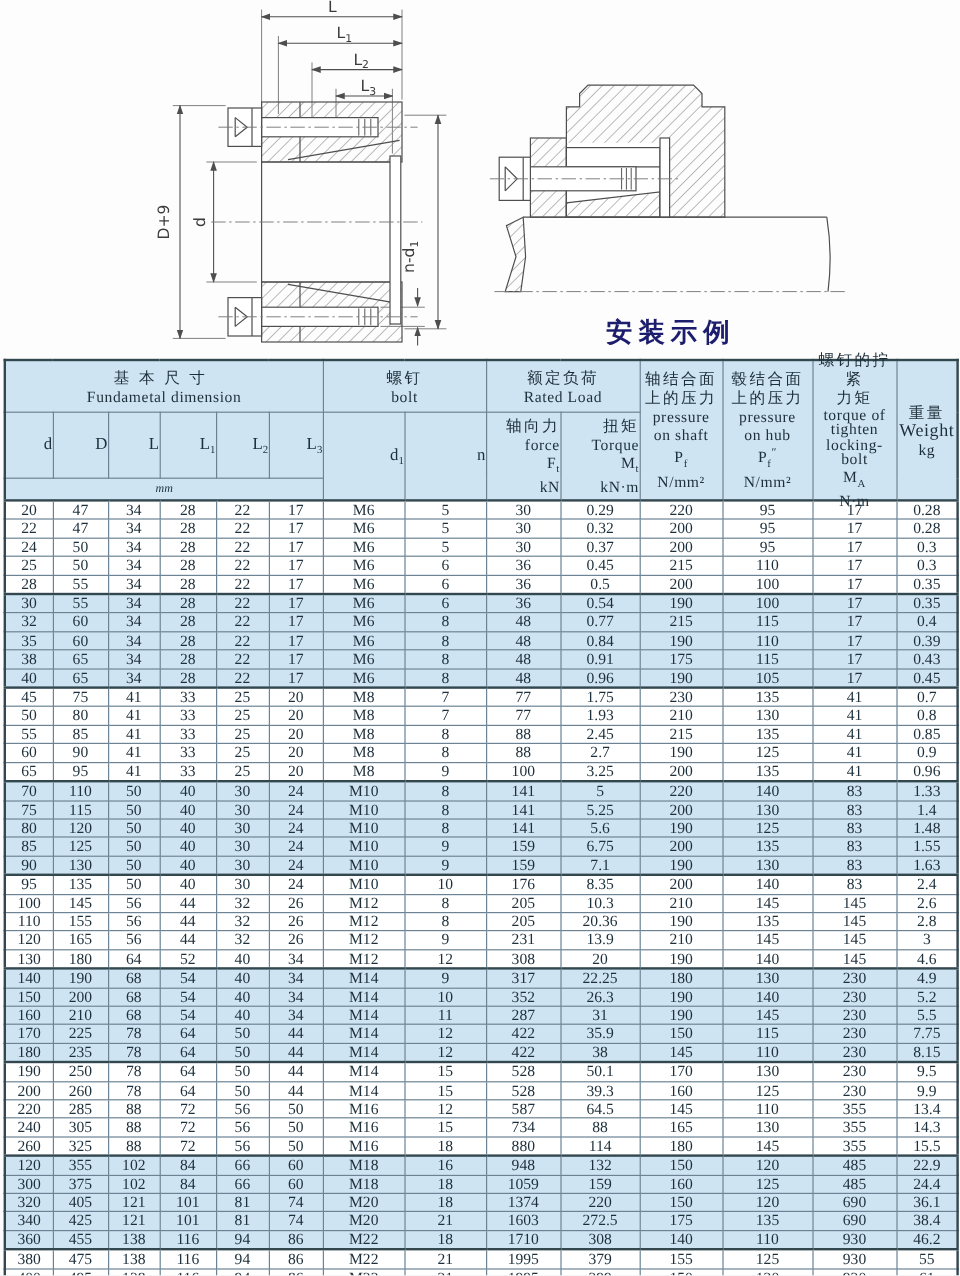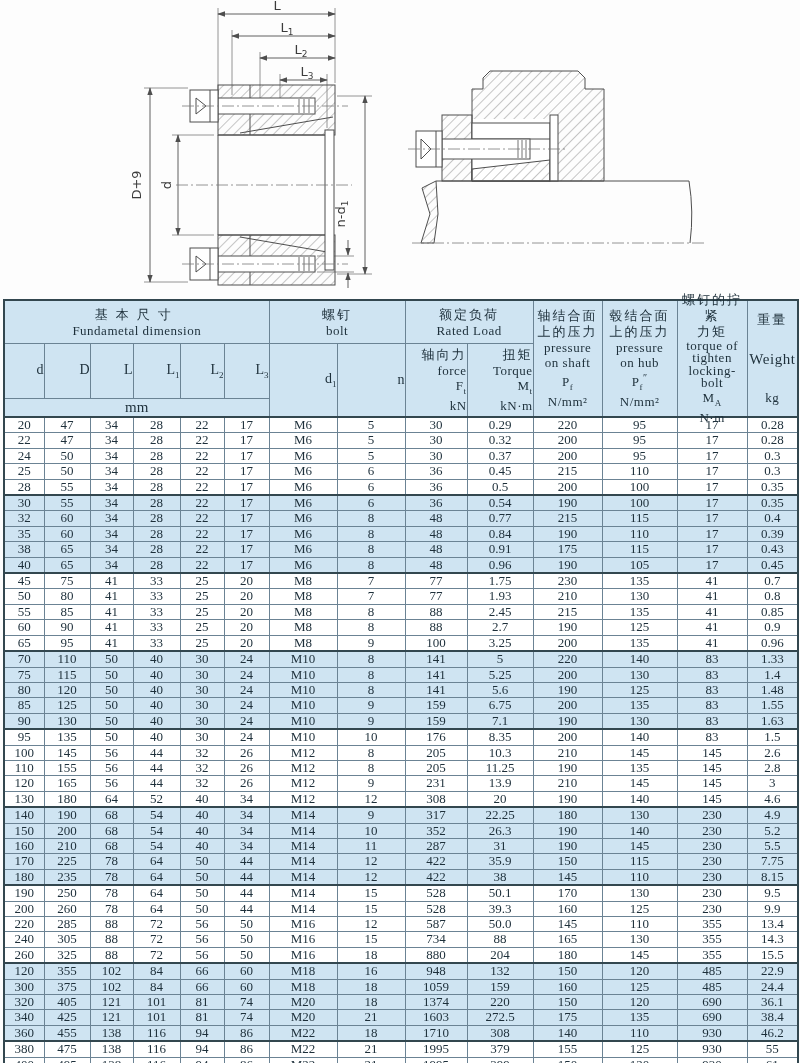--- a/index.html
+++ b/index.html
@@ -15,29 +15,29 @@
   table.spec{position:absolute;left:3px;top:299px;width:794px;border-collapse:collapse;
              table-layout:fixed;text-align:center;background:#fff;border:2px solid #33474f;}
   .spec th,.spec td{border:1px solid #6b8394;}
   .spec td{font-size:13px;line-height:14.4px;padding:0;white-space:nowrap;}
   .spec thead th{background:#cfe4f2;font-weight:normal;padding:1px 0;vertical-align:middle;}
   .spec tr.shaded td{background:#cfe4f2;}
   .spec tr.group-top td{border-top:2px solid #33474f;}
   .spec tbody tr:first-child td{border-top:2px solid #33474f;}
   tr.h1 th{height:40px;}
   tr.h2 th{height:52px;font-size:14px;text-align:right;}
-  tr.h3 th{height:15px;font-size:15px;line-height:13px;}
+  tr.h3 th{height:15px;font-size:10px;line-height:13px;font-style:italic;}
   .zh{font-size:13px;line-height:16px;letter-spacing:2px;}
   .zh.wide{letter-spacing:8px;}
   .en{font-size:13px;line-height:15px;letter-spacing:0.5px;}
   .sm{font-size:13px;line-height:12.5px;}
   .spec sub{font-size:9px;}
   .pr{font-size:10px;vertical-align:super;}
   th.vfill > .stack{display:flex;flex-direction:column;justify-content:center;height:105px;}
-  th.vfill > .stack.spread{justify-content:space-between;padding:6px 0;height:93px;}
+  th.vfill > .stack.spread{padding:6px 0;height:93px;}
   
   svg text{font-family:"DejaVu Sans","Liberation Sans",sans-serif;fill:#3c3c3c;}
   .cl{stroke-dasharray:12 3 2 3;}
 </style>
 </head>
 <body>
 
 <div class="page">
 
   <div class="drawings">
@@ -168,20 +168,21 @@
             <polygon points="28,145 14,152 22,178 13,207 26,207 30,178" fill="url(#h2)"></polygon>
             <line x1="28" y1="145" x2="281" y2="145"></line>
             <path d="M281,145 Q286,176 282,207"></path>
           </g>
           <g class="cl" stroke="#7a7a7a" stroke-width="0.8">
             <line x1="0" y1="113" x2="160" y2="113"></line>
             <line x1="4" y1="207" x2="298" y2="207"></line>
           </g>
         </g>
       </svg>
+      <div class="caption">安装示例</div>
     </div>
   </div>
 
   <table class="spec">
     <colgroup>
       <col style="width:40px">
         <col style="width:46px">
         <col style="width:43px">
         <col style="width:47px">
       <col style="width:44px">
@@ -602,21 +603,21 @@
           <td>40</td>
           <td>30</td>
           <td>24</td>
           <td>M10</td>
           <td>10</td>
           <td>176</td>
           <td>8.35</td>
           <td>200</td>
           <td>140</td>
           <td>83</td>
-          <td>1.5</td>
+          <td>2.4</td>
         </tr>
         <tr>
           <td>100</td>
           <td>145</td>
           <td>56</td>
           <td>44</td>
           <td>32</td>
           <td>26</td>
           <td>M12</td>
           <td>8</td>
@@ -630,21 +631,21 @@
         <tr>
           <td>110</td>
           <td>155</td>
           <td>56</td>
           <td>44</td>
           <td>32</td>
           <td>26</td>
           <td>M12</td>
           <td>8</td>
           <td>205</td>
-          <td>11.25</td>
+          <td>20.36</td>
           <td>190</td>
           <td>135</td>
           <td>145</td>
           <td>2.8</td>
         </tr>
         <tr>
           <td>120</td>
           <td>165</td>
           <td>56</td>
           <td>44</td>
@@ -790,21 +791,21 @@
         <tr>
           <td>220</td>
           <td>285</td>
           <td>88</td>
           <td>72</td>
           <td>56</td>
           <td>50</td>
           <td>M16</td>
           <td>12</td>
           <td>587</td>
-          <td>50.0</td>
+          <td>64.5</td>
           <td>145</td>
           <td>110</td>
           <td>355</td>
           <td>13.4</td>
         </tr>
         <tr>
           <td>240</td>
           <td>305</td>
           <td>88</td>
           <td>72</td>
@@ -822,21 +823,21 @@
         <tr>
           <td>260</td>
           <td>325</td>
           <td>88</td>
           <td>72</td>
           <td>56</td>
           <td>50</td>
           <td>M16</td>
           <td>18</td>
           <td>880</td>
-          <td>204</td>
+          <td>114</td>
           <td>180</td>
           <td>145</td>
           <td>355</td>
           <td>15.5</td>
         </tr>
         <tr class="shaded group-top">
           <td>120</td>
           <td>355</td>
           <td>102</td>
           <td>84</td>

